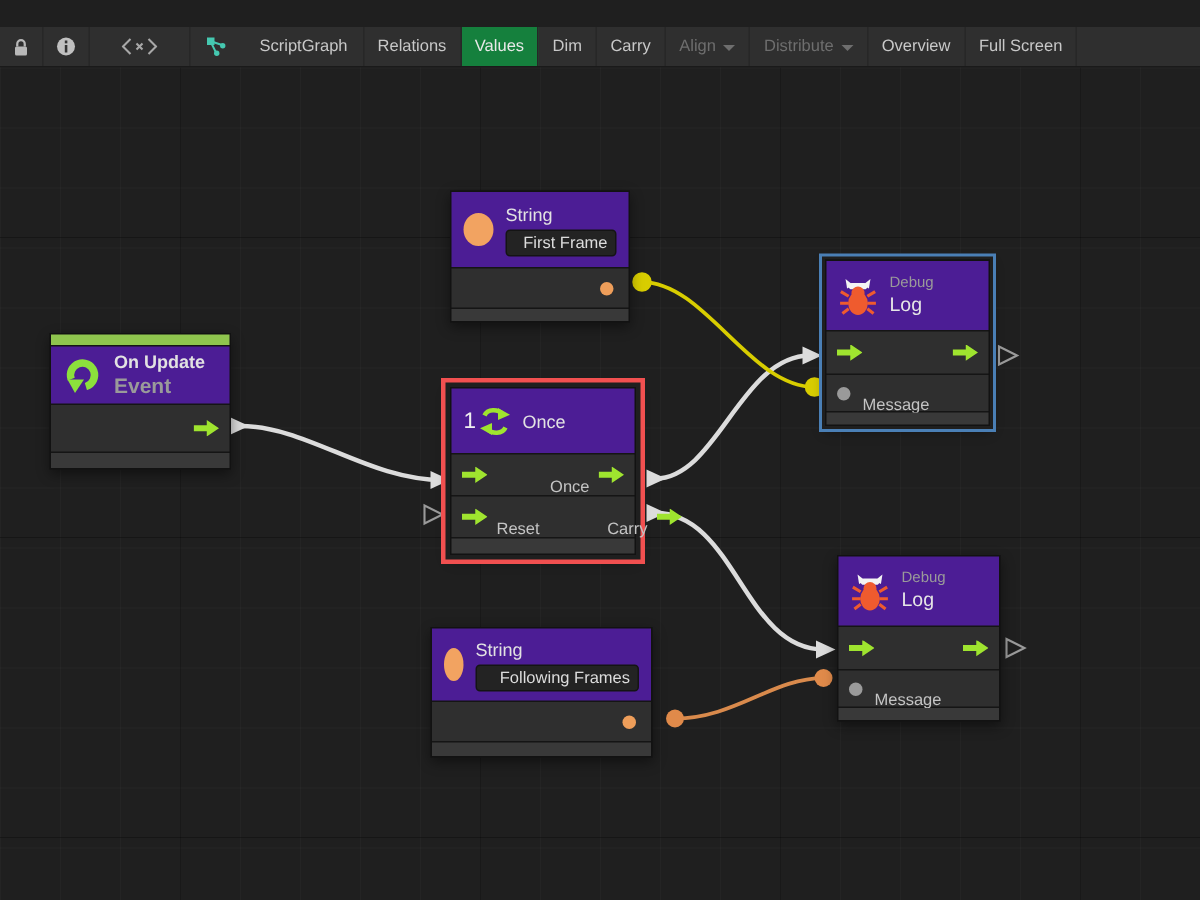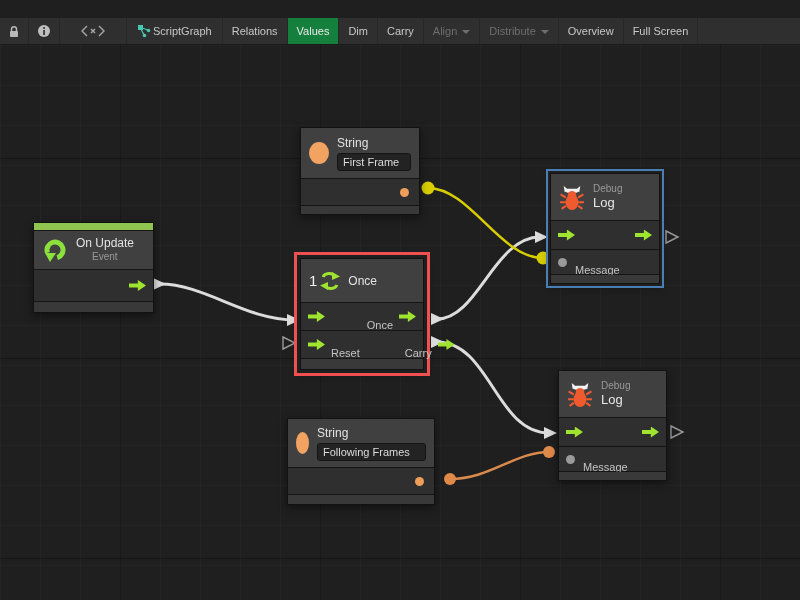--- a/index.html
+++ b/index.html
@@ -22,21 +22,21 @@
   .toolbar{position:absolute;left:0;top:18px;width:800px;height:27px;background:#2f2f2f;
            border-bottom:1px solid #1a1a1a;box-sizing:border-box;display:flex;align-items:stretch;
            font-size:11px;color:#c8c8c8;}
   .tbtn{display:flex;align-items:center;justify-content:center;padding:0 9px;cursor:pointer;
         border-right:1px solid #272727;white-space:nowrap;}
   .tbtn.icon-only{padding:0 8px;}
   .tbtn.active{background:#15803d;color:#e9e9e9;}
   .tbtn.disabled{color:#6e6e6e;}
   .caret{width:0;height:0;border-left:4px solid transparent;border-right:4px solid transparent;
          border-top:4px solid #6e6e6e;margin-left:5px;margin-top:1px;}
-  .tb-label{display:flex;align-items:center;gap:2px;padding:0 10px;border-right:1px solid #272727;}
+  .tb-label{display:flex;align-items:center;gap:22px;padding:0 10px;border-right:1px solid #272727;}
   .zoom-group{display:flex;align-items:center;gap:8px;padding:0 12px;border-right:1px solid #272727;}
   .slider-track{position:relative;width:78px;height:2px;background:#5b5b5b;border-radius:1px;cursor:pointer;}
   .slider-handle{position:absolute;right:-3px;top:-5px;width:12px;height:12px;border-radius:50%;background:#8d8d8d;}
   .wide-code{min-width:50px;}
 
   
   .canvas{position:absolute;left:0;top:45px;width:800px;height:555px;background-color:#1f1f1f;
     background-image:
       linear-gradient(rgba(0,0,0,0.30) 1px, transparent 1px),
       linear-gradient(90deg, rgba(0,0,0,0.30) 1px, transparent 1px),
@@ -45,38 +45,38 @@
     background-size:200px 200px,200px 200px,40px 40px,40px 40px;
     background-position:0 113px,120px 0,0 0,0 0;}
   .wires{position:absolute;left:0;top:0;width:800px;height:555px;pointer-events:none;}
 
   
   .node{position:absolute;display:flex;flex-direction:column;gap:1px;background:#151515;
         border:1px solid #121212;box-shadow:0 3px 8px rgba(0,0,0,.45);cursor:move;}
   .node.sel-red{box-shadow:0 0 0 3px #1f1f1f,0 0 0 6px #f15050,0 3px 8px rgba(0,0,0,.45);}
   .node.sel-blue{box-shadow:0 0 0 2px #1f1f1f,0 0 0 4px #4a7fb5,0 3px 8px rgba(0,0,0,.45);}
   .sec{position:relative;}
-  .sec.header{background:#404040;display:flex;align-items:center;gap:8px;padding:0 8px;box-sizing:border-box;}
+  .sec.header{background:#4c1d95;display:flex;align-items:center;gap:8px;padding:0 8px;box-sizing:border-box;}
   .sec.row{background:#2f2f2f;display:flex;align-items:center;padding:0 7px;box-sizing:border-box;}
   .sec.footer{background:#393939;}
   .greenbar{height:7px;background:#8fc54e;}
   .title{font-size:12px;color:#e2e2e2;}
-  .subtitle{font-size:10px;color:#9a9a9a;margin-left:16px;}
+  .subtitle{font-size:14px;color:#9a9a9a;}
   .overtitle{font-size:10px;color:#9a9a9a;}
   .title-lg{font-size:13px;color:#e6e6e6;}
   .hcol{display:flex;flex-direction:column;line-height:1.25;}
   .plabel{font-size:11px;color:#c4c4c4;margin-top:16px;}
   .flow-arrow{width:17px;height:11px;background:#9fe42f;
       clip-path:polygon(0 32%,52% 32%,52% 0,100% 50%,52% 100%,52% 68%,0 68%);}
   .dot{border-radius:50%;}
   .dot.gray{width:9px;height:9px;background:#9a9a9a;}
   .dot.orange{width:9px;height:9px;background:#ee9e5a;}
   .bigdot-orange{width:22px;height:22px;border-radius:50%;background:#f2a361;}
   .field{background:#232323;border:1px solid #141414;border-radius:3px;color:#dcdcdc;
-         font-size:11px;padding:1px 5px;height:14px;font-family:"Liberation Sans",sans-serif;}
+         font-size:11px;padding:1px 5px;height:14px;font-family:"Liberation Sans",sans-serif;text-align:right;}
   .push{margin-left:auto;}
   .cluster{display:flex;align-items:center;gap:6px;}
   .once-head{display:flex;align-items:center;gap:3px;}
   .once-num{font-size:15px;color:#efefef;}
 </style>
 </head>
 <body>
 
 <div class="stage">
 
@@ -147,21 +147,21 @@
 
       <path d="M 450 434 C 490 434, 515 407, 549 407" stroke="#d98a4c" stroke-width="2.5" fill="none"></path>
       <circle cx="450" cy="434" r="6" fill="#e08a4a"></circle>
       <circle cx="549" cy="407" r="6" fill="#e08a4a"></circle>
 
       <polygon points="283,292 283,304 295,298" fill="none" stroke="#9a9a9a" stroke-width="1.4"></polygon>
       <polygon points="666,186 666,198 678,192" fill="none" stroke="#9a9a9a" stroke-width="1.4"></polygon>
       <polygon points="671,381 671,393 683,387" fill="none" stroke="#9a9a9a" stroke-width="1.4"></polygon>
     </svg>
 
-    <div class="node" style="left:33px;top:177px;width:119px;">
+    <div class="node" style="left:33px;top:177px;width:119px;font-weight:bold;">
       <div class="greenbar"></div>
       <div class="sec header" style="height:38px;">
         <svg width="26" height="26" viewBox="0 0 26 26">
           <circle cx="13" cy="13" r="8" stroke="#8ce03c" stroke-width="5" fill="none" stroke-dasharray="38 12.3" transform="rotate(160 13 13)"></circle>
           <polygon points="3,16 14,16 8,25" fill="#8ce03c"></polygon>
         </svg>
         <div class="hcol">
           <span class="title">On Update</span>
           <span class="subtitle">Event</span>
         </div>

